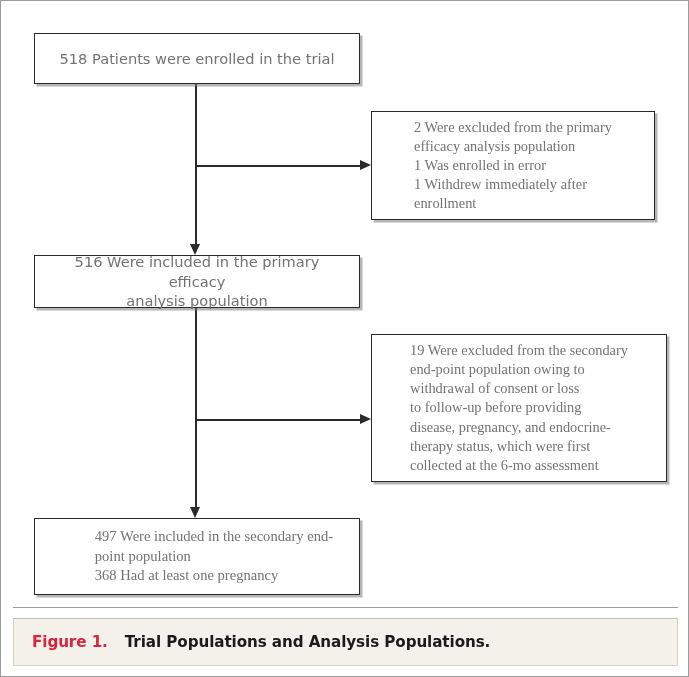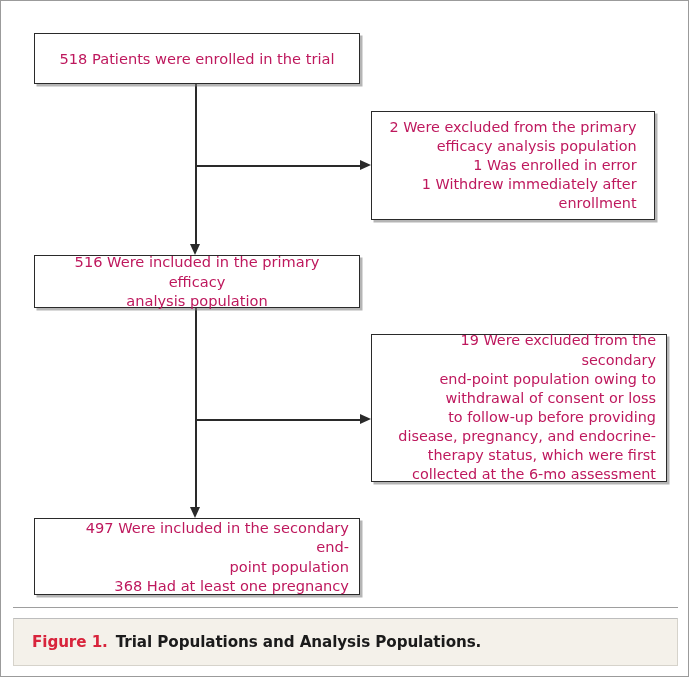--- a/index.html
+++ b/index.html
@@ -35,26 +35,27 @@
     box-shadow: 2.5px 2.5px 0 0 rgba(120,120,120,0.55);
     display: flex;
     align-items: center;
     justify-content: center;
     padding: 6px 10px;
   }
   .fc-text {
     font-family: "DejaVu Sans", "Liberation Sans", sans-serif;
     font-size: 14.6px;
     line-height: 1.33;
-    color: #be185d;
+    color: #737373;
     text-align: center;
     white-space: pre-line;
   }
   .fc-text.hang {
-    text-align: right;
+    text-align: left;
+    font-family: Liberation Serif, serif;
   }
   
   #box-enrolled   { left: 33px;  top: 32px;  width: 326px; height: 51px; }
   #box-excluded-1 { left: 370px; top: 110px; width: 284px; height: 109px; }
   #box-primary    { left: 33px;  top: 254px; width: 326px; height: 53px; }
   #box-excluded-2 { left: 370px; top: 333px; width: 296px; height: 148px; }
   #box-secondary  { left: 33px;  top: 517px; width: 326px; height: 77px; padding-left: 44px; }
 
   #box-excluded-1 .fc-text,
   #box-excluded-2 .fc-text { font-size: 14.4px; }
@@ -120,21 +121,21 @@
   #caption-text {
     font-family: "DejaVu Sans", "Liberation Sans", sans-serif;
     font-size: 15.2px;
     font-weight: bold;
     color: #1b1b1b;
     letter-spacing: -0.1px;
   }
   #caption-label {
     color: #d8243c;
     font-weight: bold;
-    margin-right: 8px;
+    margin-right: 17px;
   }
   .sep-line {
     position: absolute;
     left: 12px;
     top: 606px;
     width: 665px;
     height: 1px;
     background: #9e9e9e;
   }
 </style>

